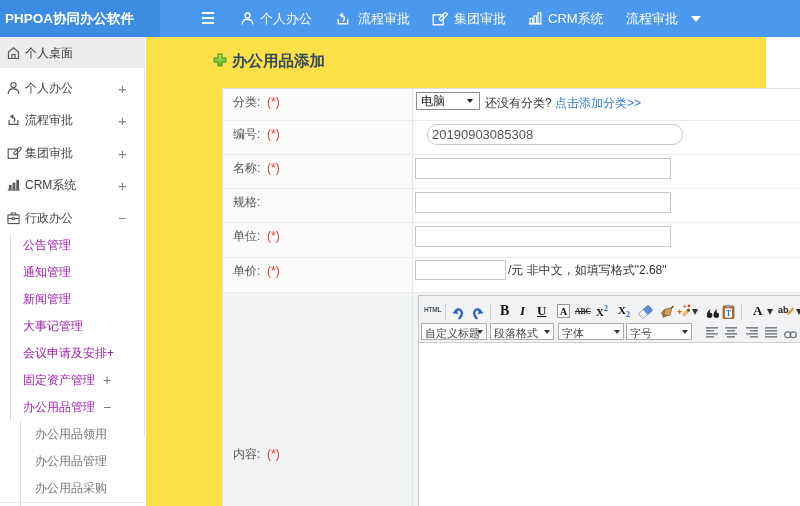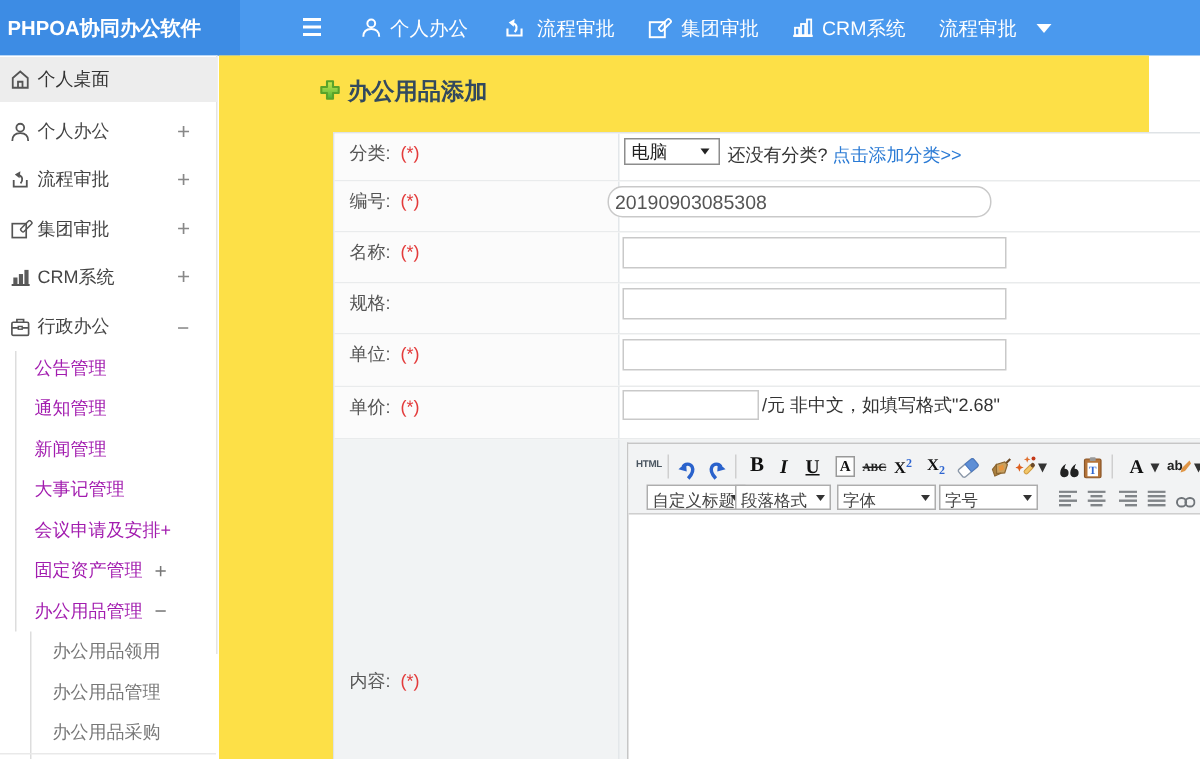--- a/index.html
+++ b/index.html
@@ -203,21 +203,21 @@
       <div class="abs" style="left:193px; top:3px; width:64px; height:18px; border:1px solid #8d8d8d; background:#fff; font-size:12px; color:#222; line-height:16px; padding-left:4px;">电脑
         <span style="position:absolute; right:6px; top:6px; width:0; height:0; border:3.5px solid transparent; border-top:4.5px solid #222;"></span>
       </div>
       <span class="abs" style="left:262px; top:6px; font-size:12px; color:#333;">还没有分类? <span style="color:#2b7bd5;">点击添加分类&gt;&gt;</span></span>
     </div>
 
     <div class="row" style="height:34px;">
       <div class="lab">
           <span class="t">编号:&nbsp;&nbsp;<span class="req">(*)</span></span>
         </div>
-      <input class="inp" style="left: 182px; top: 3px; width: 256px; height: 21px; border-radius: 10px;" value="20190903085308">
+      <input class="inp" style="left: 204px; top: 3px; width: 256px; height: 21px; border-radius: 10px;" value="20190903085308">
     </div>
 
     <div class="row" style="height:34px;">
       <div class="lab">
           <span class="t">名称:&nbsp;&nbsp;<span class="req">(*)</span></span>
         </div>
       <input class="inp" style="left: 192px; top: 3px; width: 256px; height: 21px;">
     </div>
 
     <div class="row" style="height:34px;">
@@ -301,21 +301,21 @@
           <div class="sep" style="left:322px; top:7px;"></div>
           <div class="ti" style="left:334px; top:7px; font:bold 13px 'Liberation Serif',serif; color:#111;">A</div>
           <div class="ti" style="left:348px; top:13px; width:0; height:0; border:3.5px solid transparent; border-top:6px solid #333;"></div>
           <div class="ti" style="left:359px; top:9px; font:bold 9px 'Liberation Sans',sans-serif; color:#222;">ab</div>
           <svg class="ti" style="left:365px; top:6px;" width="10" height="10" viewBox="0 0 10 10">
             <path d="M9 1 L4 6 L3 9 L6 8 L10 3 Z" fill="#e09545"></path>
           </svg>
           <div class="ti" style="left:377px; top:13px; width:0; height:0; border:3.5px solid transparent; border-top:6px solid #333;"></div>
         </div>
         <div id="tb2">
-          <div class="dd" style="left:2px; width:66px;margin-left:10px;">
+          <div class="dd" style="left:2px; width:66px;">
               <span class="dt">自定义标题</span>
               <span class="da"></span>
             </div>
           <div class="dd" style="left:71px; width:64px;">
               <span class="dt">段落格式</span>
               <span class="da"></span>
             </div>
           <div class="dd" style="left:139px; width:66px;">
               <span class="dt">字体</span>
               <span class="da"></span>

